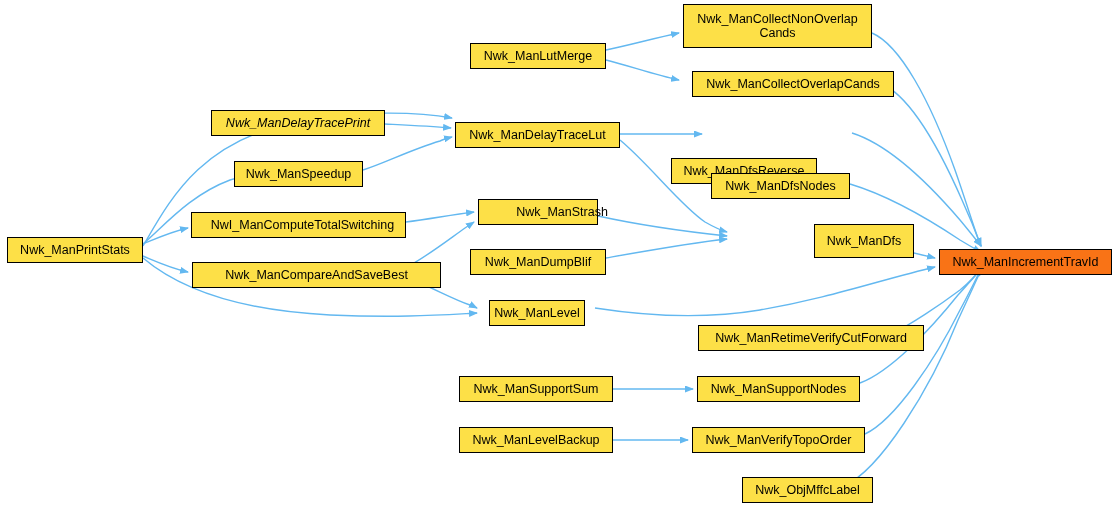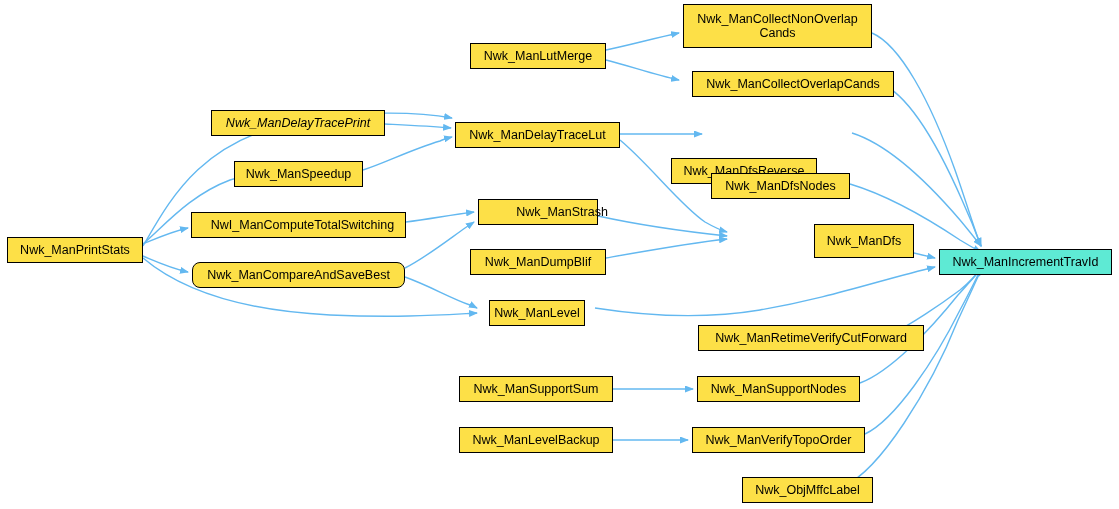--- a/index.html
+++ b/index.html
@@ -32,21 +32,21 @@
     font-size: 12.5px;
     line-height: 14px;
     display: flex;
     align-items: center;
     justify-content: center;
     text-align: center;
     white-space: pre-line;
     letter-spacing: 0px;
   }
   .node.highlight {
-    background: #5eead4;
+    background: #f97316;
   }
 </style>
 </head>
 <body>
 
 <div id="canvas">
 
   <svg id="edges" viewBox="0 0 1119 509">
     <defs>
       <marker id="arrow" markerWidth="9" markerHeight="7" refX="8" refY="3.5" orient="auto" markerUnits="userSpaceOnUse">
@@ -83,21 +83,21 @@
         <path d="M865,434 C895,420 935,360 960,310 C972,288 979,272 982,268"></path>
         <path d="M844,486 C880,470 930,390 958,320 C972,290 980,272 983,266"></path>
       </g>
   </svg>
 
   <div id="node-layer">
       <div class="node" style="left: 7px; top: 237px; width: 136px; height: 26px;">Nwk_ManPrintStats</div>
       <div class="node" style="left: 211px; top: 110px; width: 174px; height: 26px; font-style: italic;">Nwk_ManDelayTracePrint</div>
       <div class="node" style="left: 234px; top: 161px; width: 129px; height: 26px;">Nwk_ManSpeedup</div>
       <div class="node" style="left: 191px; top: 212px; width: 215px; height: 26px; padding-left: 8px;">NwI_ManComputeTotalSwitching</div>
-      <div class="node" style="left: 192px; top: 262px; width: 213px; height: 26px; border-radius: 8px;">Nwk_ManCompareAndSaveBest</div>
+      <div class="node" style="left: 192px; top: 262px; width: 249px; height: 26px;">Nwk_ManCompareAndSaveBest</div>
       <div class="node" style="left: 459px; top: 376px; width: 154px; height: 26px;">Nwk_ManSupportSum</div>
       <div class="node" style="left: 459px; top: 427px; width: 154px; height: 26px;">Nwk_ManLevelBackup</div>
       <div class="node" style="left: 470px; top: 43px; width: 136px; height: 26px;">Nwk_ManLutMerge</div>
       <div class="node" style="left: 455px; top: 122px; width: 165px; height: 26px;">Nwk_ManDelayTraceLut</div>
       <div class="node" style="left: 478px; top: 199px; width: 120px; height: 26px; padding-left: 48px;">Nwk_ManStrash</div>
       <div class="node" style="left: 470px; top: 249px; width: 136px; height: 26px;">Nwk_ManDumpBlif</div>
       <div class="node" style="left: 481px; top: 300px; width: 96px; height: 26px; margin-left: 8px;">Nwk_ManLevel</div>
       <div class="node" style="left: 683px; top: 4px; width: 189px; height: 44px;">Nwk_ManCollectNonOverlap
 Cands</div>
       <div class="node" style="left: 692px; top: 71px; width: 202px; height: 26px;">Nwk_ManCollectOverlapCands</div>

